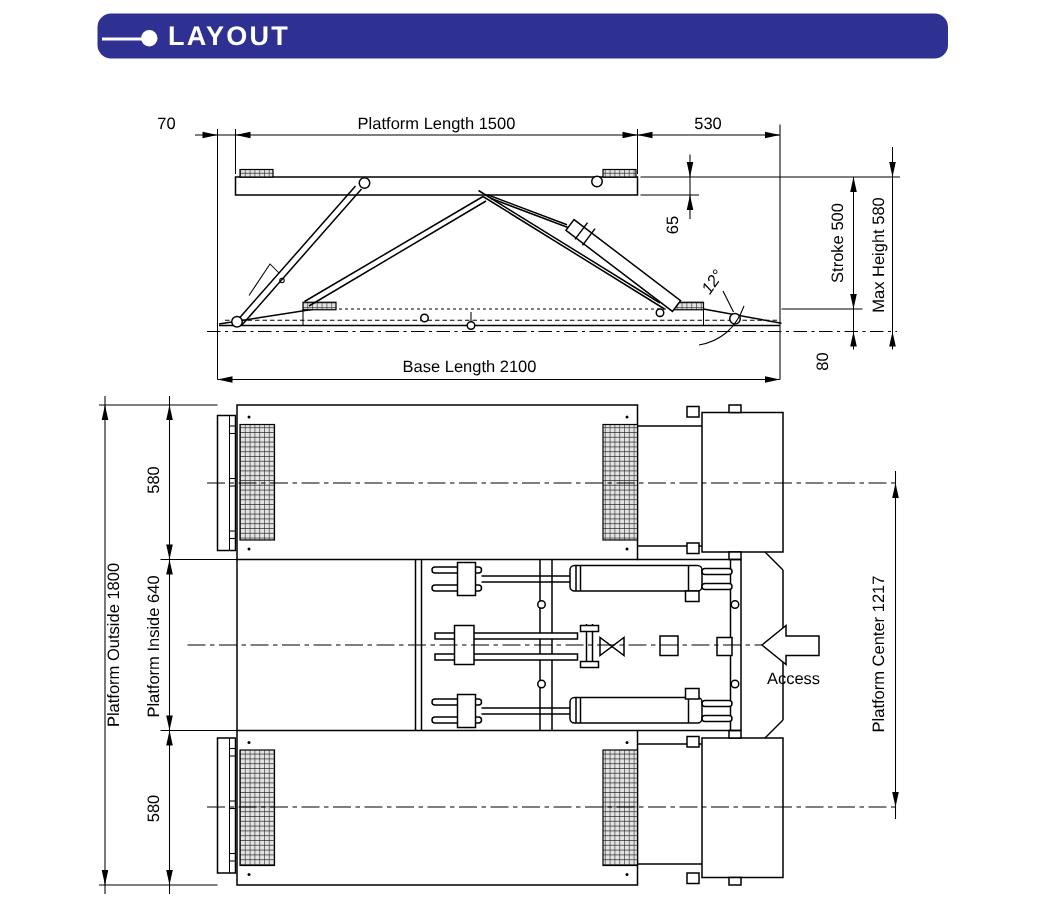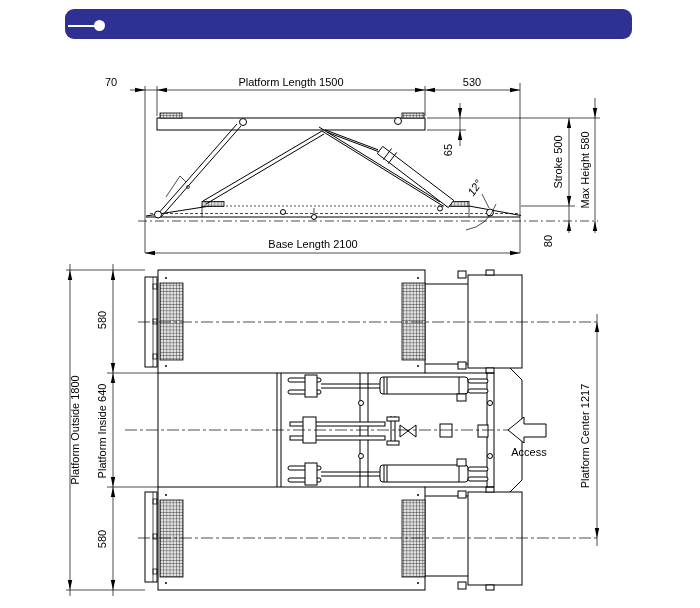--- a/index.html
+++ b/index.html
@@ -22,20 +22,21 @@
   .wfill{fill:#ffffff;stroke:#000;stroke-width:1;}
   .pad{fill:url(#tread);stroke:#000;stroke-width:0.8;}
   .dot{fill:#000;stroke:none;}
 </style>
 </head>
 <body>
 
 <div id="titlebar">
   <div class="lead-line"></div>
   <div class="lead-dot"></div>
+  <span class="title">LAYOUT</span>
 </div>
 
 <svg width="700" height="608" viewBox="0 0 700 608">
   <defs>
     <pattern id="tread" width="3.2" height="3.2" patternUnits="userSpaceOnUse">
       <rect width="3.2" height="3.2" fill="#e3e3e3"></rect>
       <path d="M0 0 H3.2 M0 0 V3.2" stroke="#2a2a2a" stroke-width="0.8" fill="none"></path>
     </pattern>
   </defs>
 

